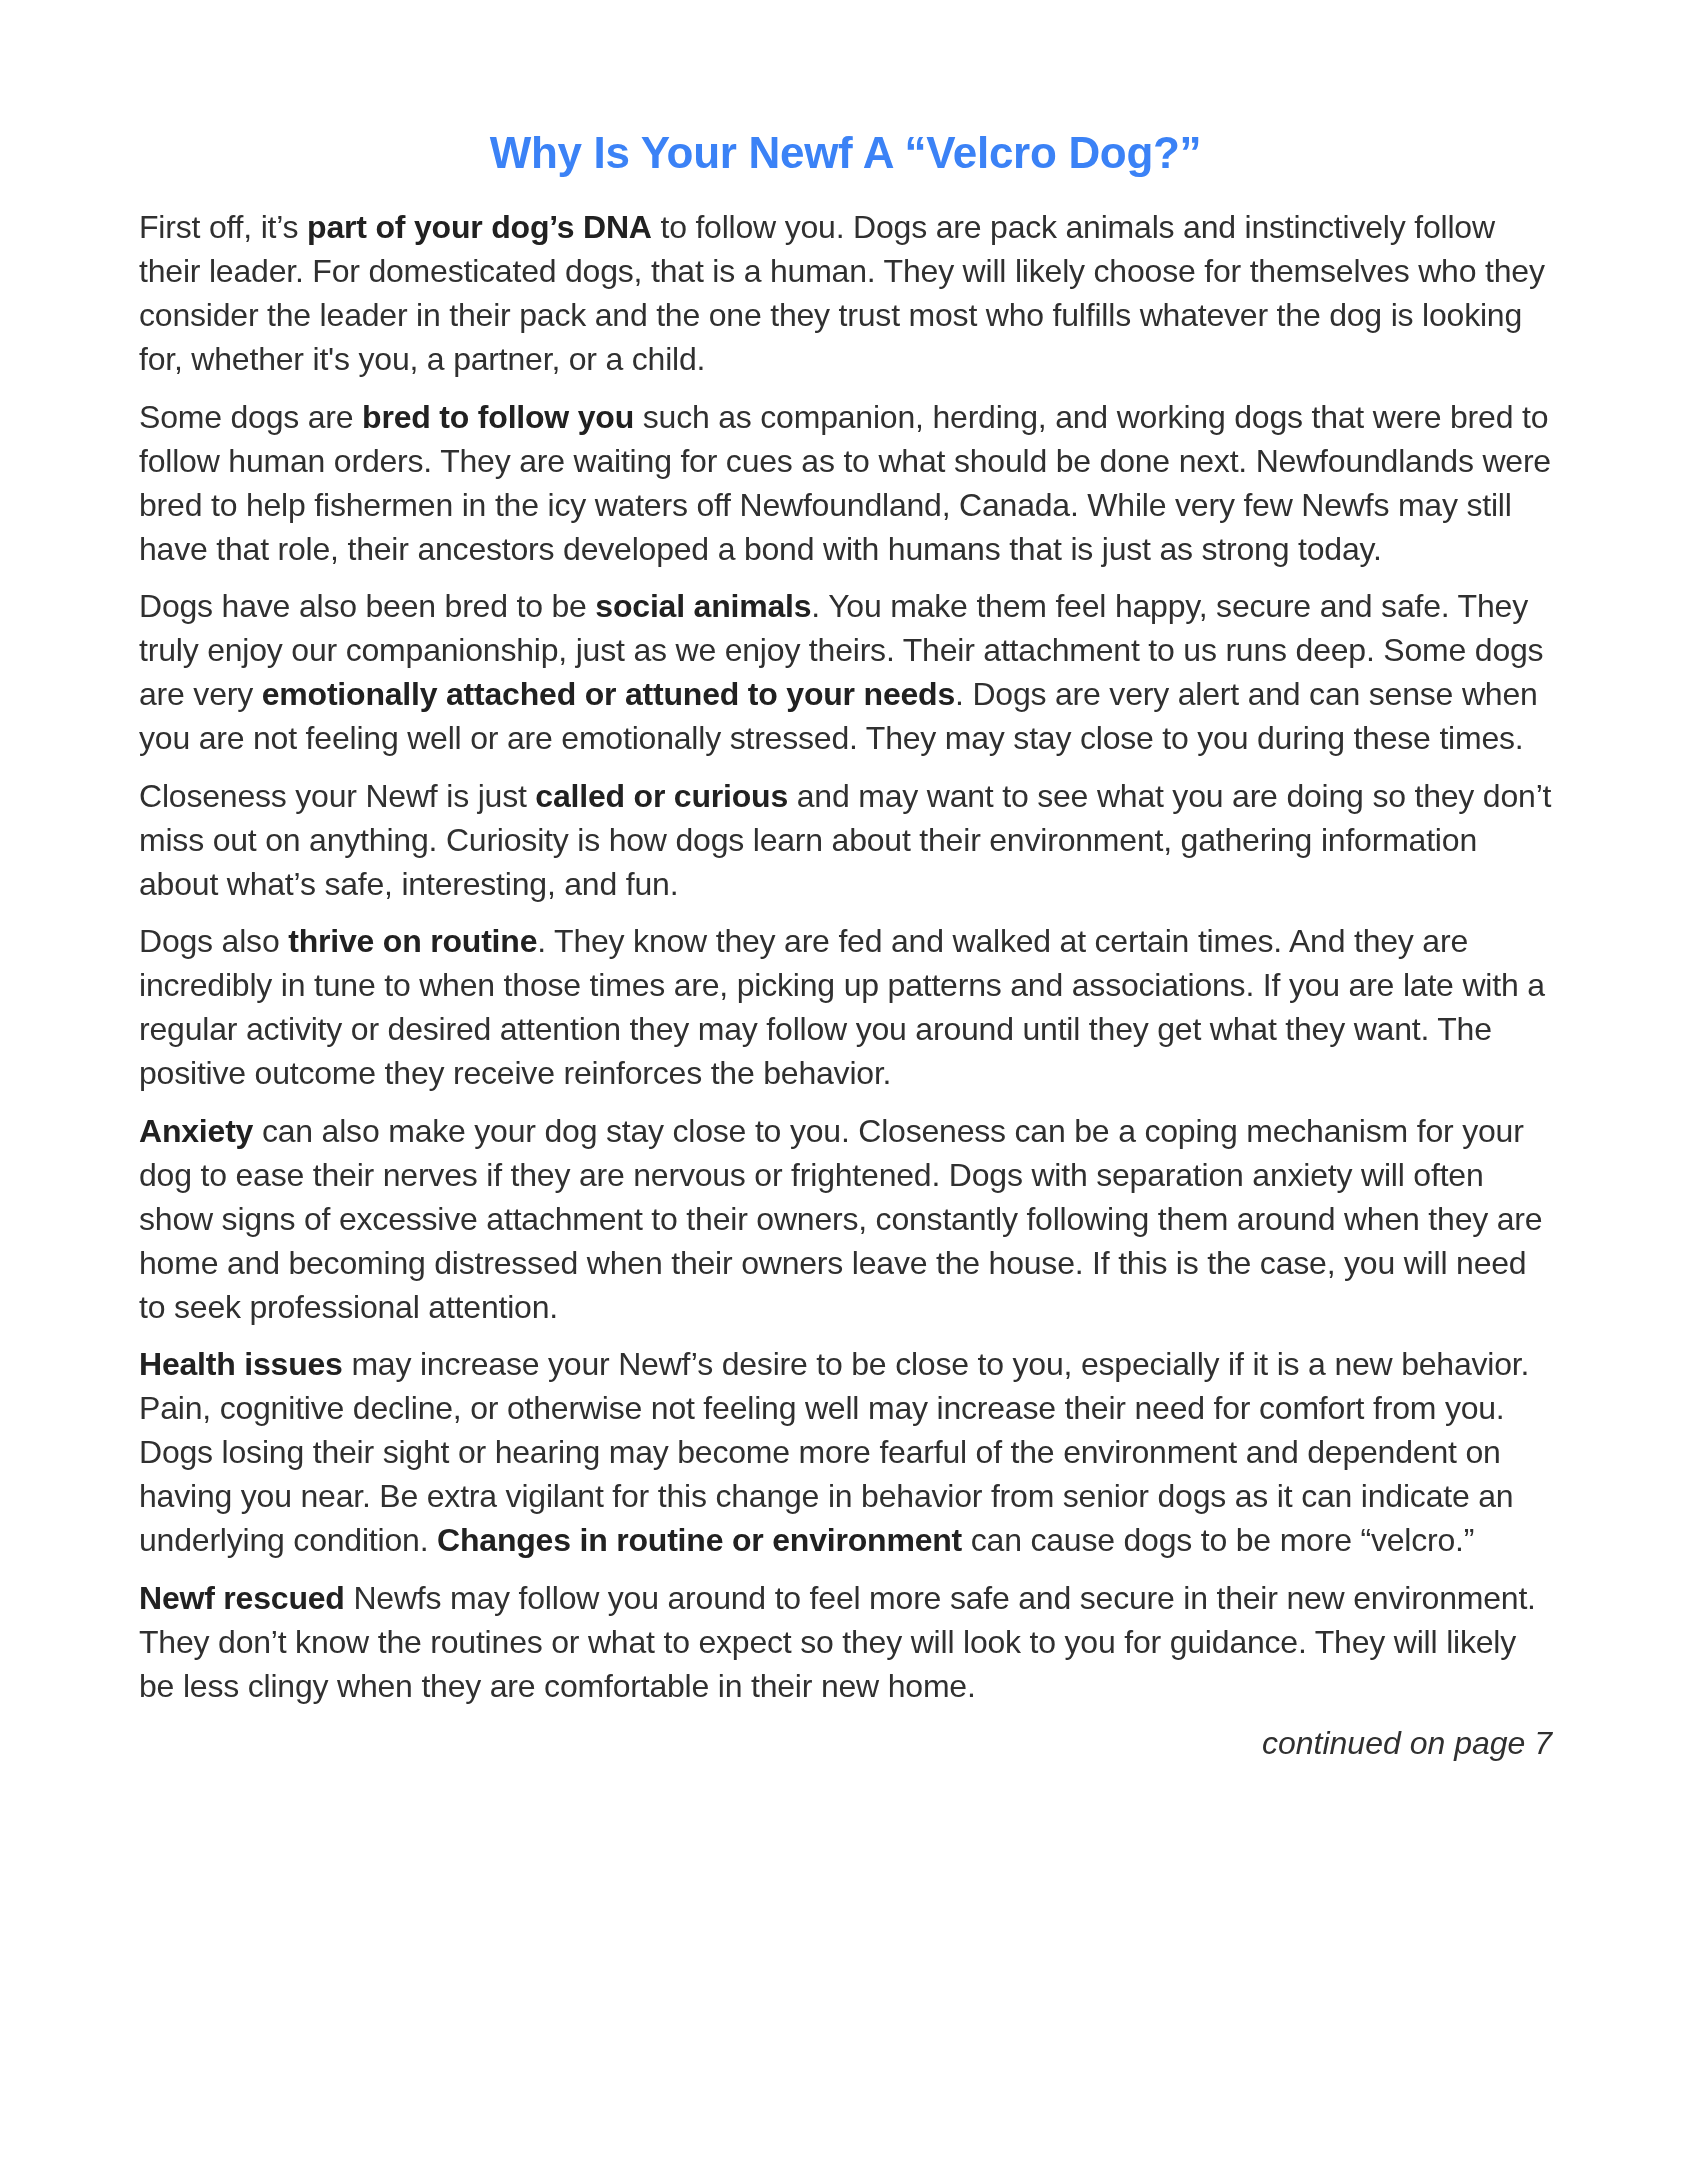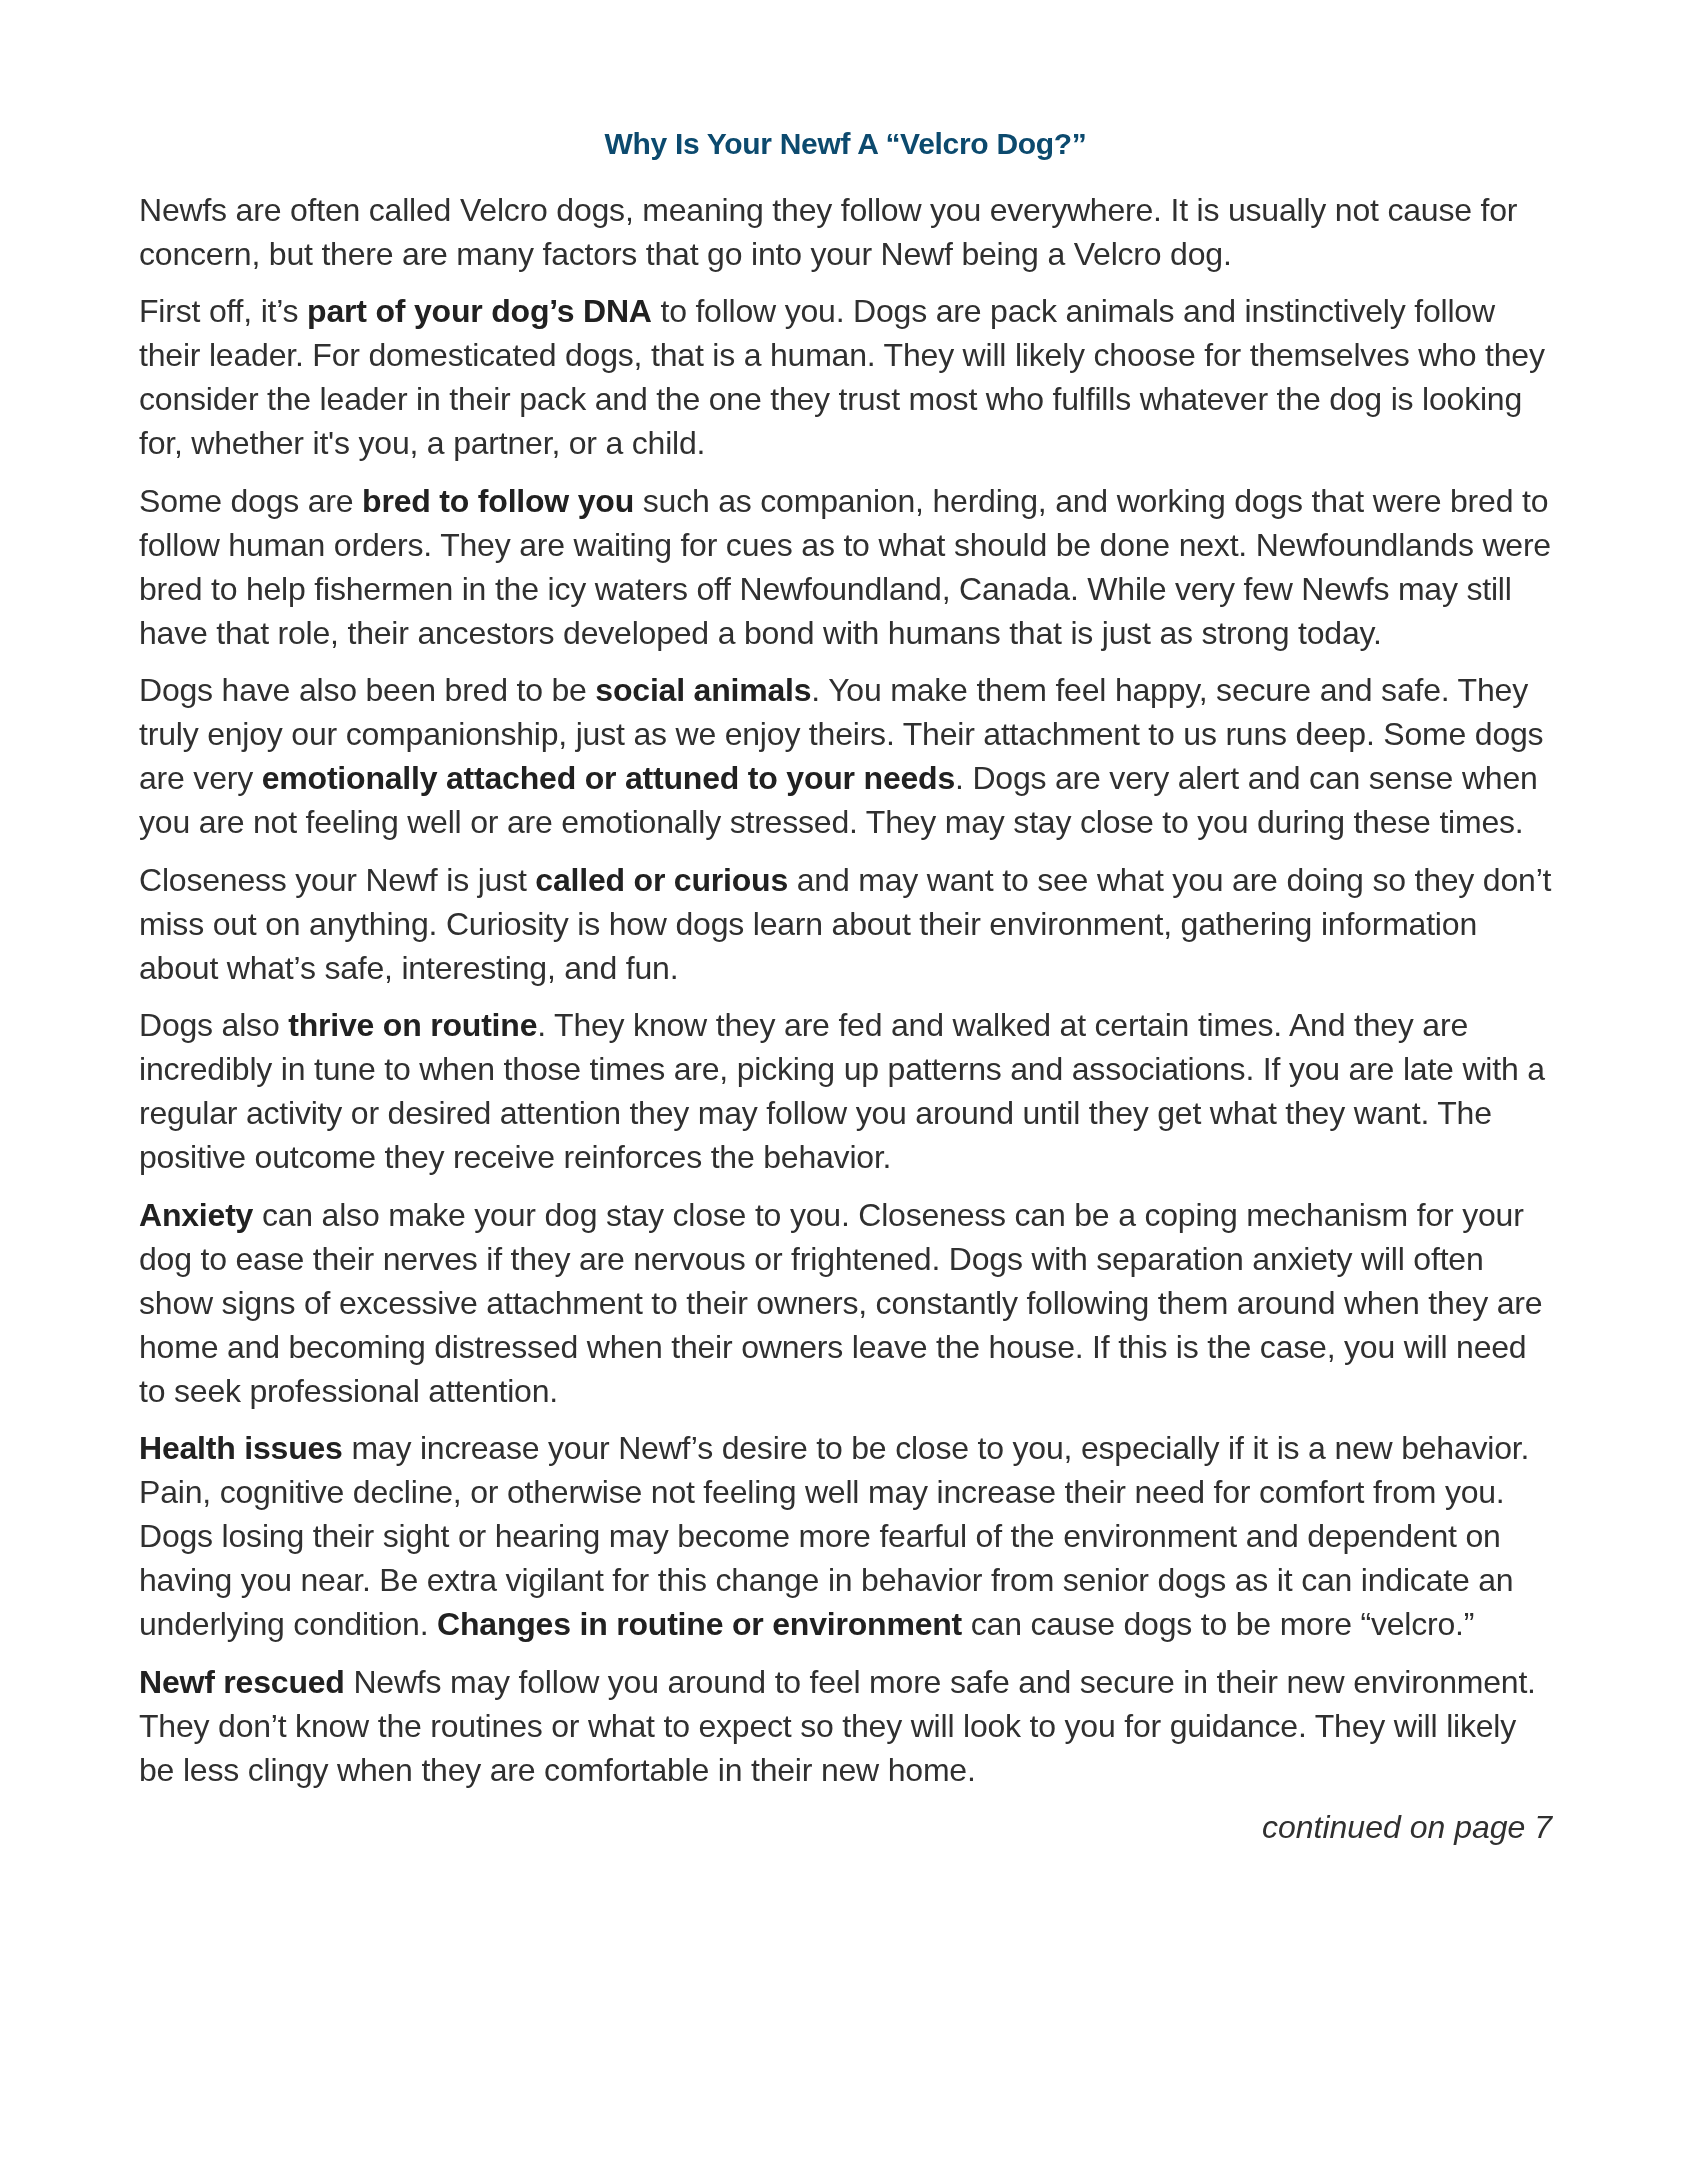--- a/index.html
+++ b/index.html
@@ -11,24 +11,24 @@
     overflow: hidden;
   }
   .page {
     box-sizing: border-box;
     width: 1687px;
     height: 2183px;
     padding: 125px 135px 34px 139px;
     background: #ffffff;
   }
   .title {
-    font-size: 30px;
+    font-size: 44px;
     font-weight: 700;
     text-align: center;
-    color: #0c4a6e;
+    color: #3b82f6;
     margin: 0 0 25px 0;
     line-height: 1.25;
     letter-spacing: -0.3px;
   }
   .paragraphs p {
     font-size: 32px;
     line-height: 44px;
     letter-spacing: -0.2px;
     margin: 0 0 13.5px 0;
     color: #303030;
@@ -46,21 +46,20 @@
     color: #303030;
     margin-top: 8px;
   }
 </style>
 </head>
 <body>
 
 <div class="page">
   <h1 class="title">Why Is Your Newf A “Velcro Dog?”</h1>
   <div class="paragraphs">
-      <p><span>Newfs are often called Velcro dogs, meaning they follow you everywhere. It is usually not cause for concern, but there are many factors that go into your Newf being a Velcro dog.</span></p>
       <p><span>First off, it’s </span><strong>part of your dog’s DNA</strong><span> to follow you. Dogs are pack animals and instinctively follow their leader. For domesticated dogs, that is a human. They will likely choose for themselves who they consider the leader in their pack and the one they trust most who fulfills whatever the dog is looking for, whether it's you, a partner, or a child.</span></p>
       <p><span>Some dogs are </span><strong>bred to follow you</strong><span> such as companion, herding, and working dogs that were bred to follow human orders. They are waiting for cues as to what should be done next. Newfoundlands were bred to help fishermen in the icy waters off Newfoundland, Canada. While very few Newfs may still have that role, their ancestors developed a bond with humans that is just as strong today.</span></p>
       <p><span>Dogs have also been bred to be </span><strong>social animals</strong><span>. You make them feel happy, secure and safe. They truly enjoy our companionship, just as we enjoy theirs. Their attachment to us runs deep. Some dogs are very </span><strong>emotionally attached or attuned to your needs</strong><span>. Dogs are very alert and can sense when you are not feeling well or are emotionally stressed. They may stay close to you during these times.</span></p>
       <p><span>Closeness your Newf is just </span><strong>called or curious</strong><span> and may want to see what you are doing so they don’t miss out on anything. Curiosity is how dogs learn about their environment, gathering information about what’s safe, interesting, and fun.</span></p>
       <p><span>Dogs also </span><strong>thrive on routine</strong><span>. They know they are fed and walked at certain times. And they are incredibly in tune to when those times are, picking up patterns and associations. If you are late with a regular activity or desired attention they may follow you around until they get what they want. The positive outcome they receive reinforces the behavior.</span></p>
       <p><strong>Anxiety</strong><span> can also make your dog stay close to you. Closeness can be a coping mechanism for your dog to ease their nerves if they are nervous or frightened. Dogs with separation anxiety will often show signs of excessive attachment to their owners, constantly following them around when they are home and becoming distressed when their owners leave the house. If this is the case, you will need to seek professional attention.</span></p>
       <p><strong>Health issues</strong><span> may increase your Newf’s desire to be close to you, especially if it is a new behavior. Pain, cognitive decline, or otherwise not feeling well may increase their need for comfort from you. Dogs losing their sight or hearing may become more fearful of the environment and dependent on having you near. Be extra vigilant for this change in behavior from senior dogs as it can indicate an underlying condition. </span><strong>Changes in routine or environment</strong><span> can cause dogs to be more “velcro.”</span></p>
       <p><strong>Newf rescued</strong><span> Newfs may follow you around to feel more safe and secure in their new environment. They don’t know the routines or what to expect so they will look to you for guidance. They will likely be less clingy when they are comfortable in their new home.</span></p>
     </div>
   <div class="footer">continued on page 7</div>

